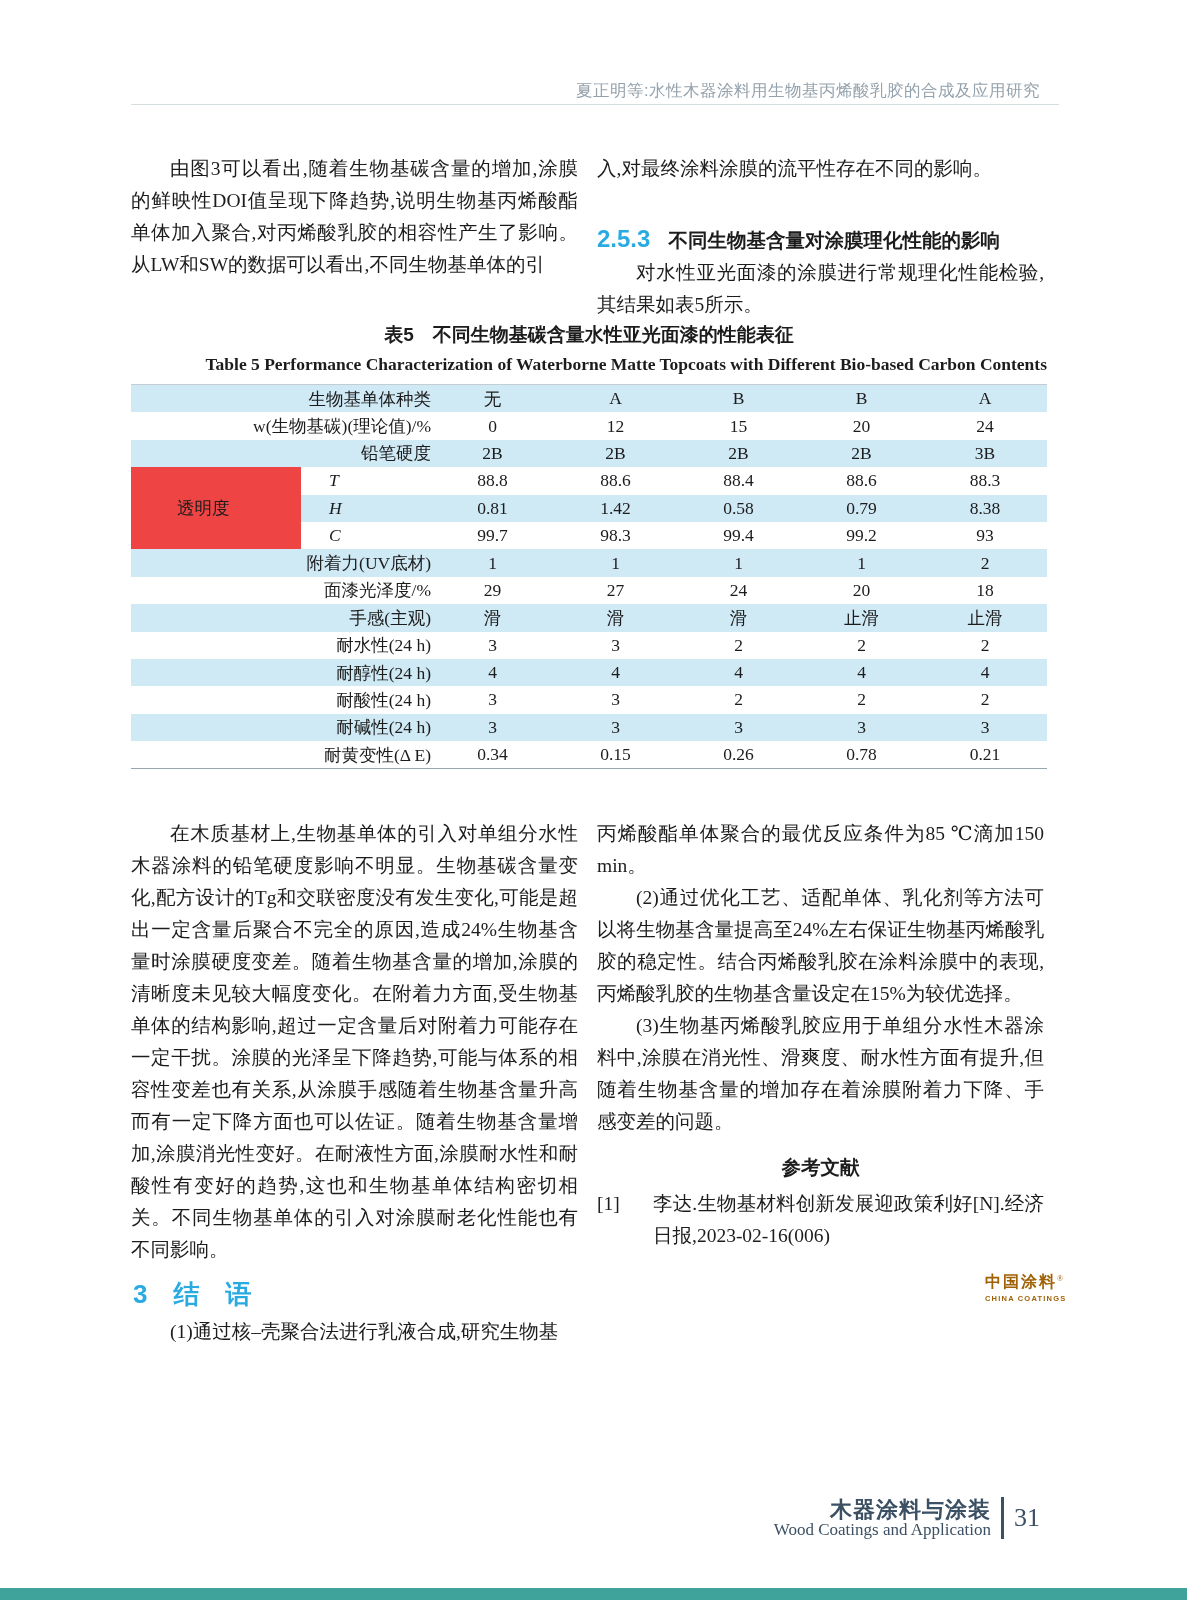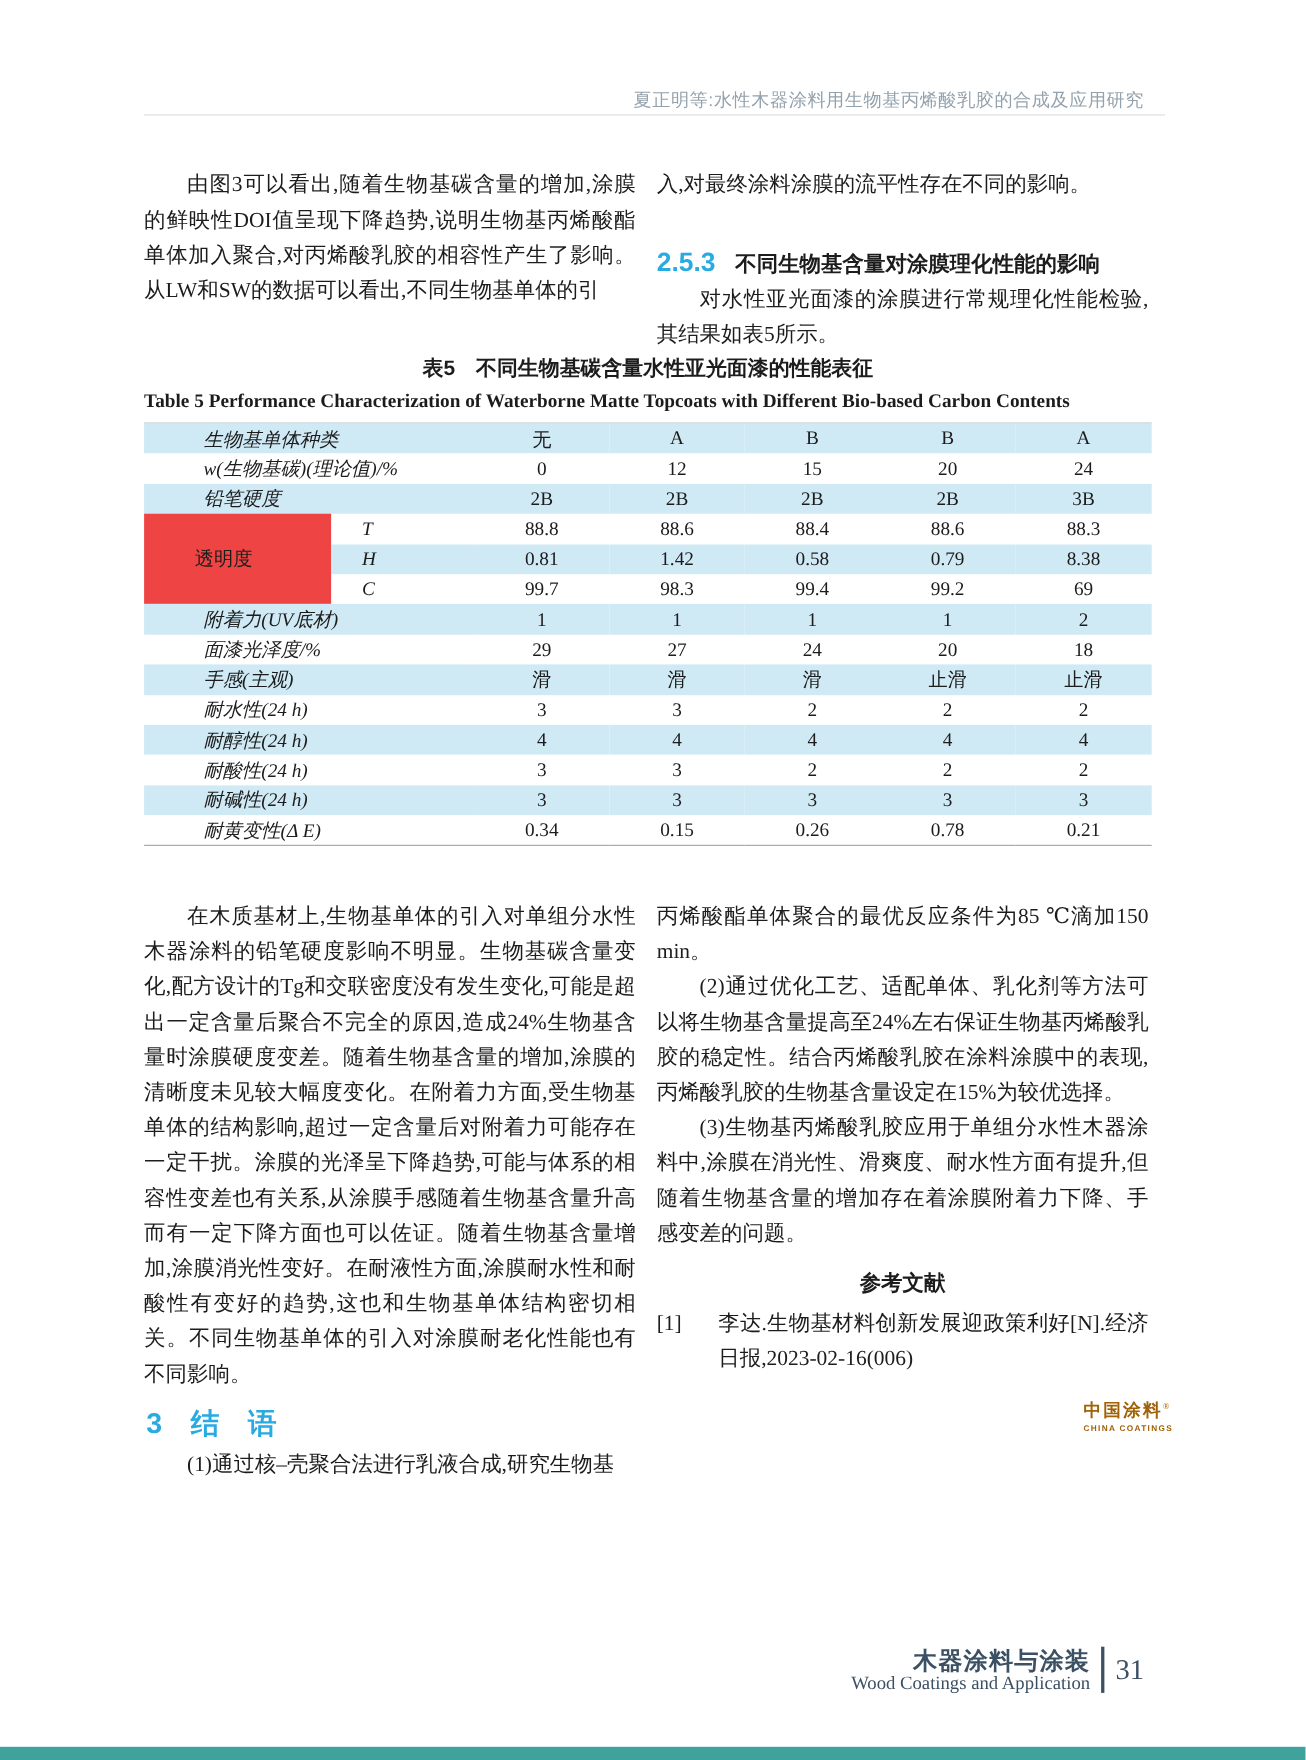--- a/index.html
+++ b/index.html
@@ -33,25 +33,25 @@
   
   .sec-head{display:flex;gap:26px;align-items:baseline;margin:10px 0 4px 2px;}
   .sec-head .num,.sec-head .title{
     color:#29abe2;font-family:"Liberation Sans","DejaVu Sans",sans-serif;
     font-weight:bold;font-size:26px;line-height:36px;
   }
 
   
   #table-section{position:absolute;left:131px;top:322px;width:916px;}
   .cap-zh{text-align:center;font-weight:bold;font-size:19px;font-family:"Liberation Sans","DejaVu Sans",sans-serif;margin:0 0 6px 0;}
-  .cap-en{text-align:left;font-weight:bold;font-size:17.5px;margin:0 0 9px 0;}
+  .cap-en{text-align:right;font-weight:bold;font-size:17.5px;margin:0 0 9px 0;}
   table.perf{width:100%;border-collapse:collapse;font-size:17.5px;
     border-top:1px solid #c3cdd3;border-bottom:1.5px solid #98a6b0;}
   table.perf td{height:27.4px;padding:0;vertical-align:middle;}
-  table.perf td.label{text-align:left;padding-left:54px;font-style:italic;}
+  table.perf td.label{text-align:right;padding-left:54px;}
   table.perf td.sub{text-align:left;padding-left:28px;font-style:italic;}
   table.perf td.val{text-align:center;}
   table.perf tr.shaded td{background:#cfe9f5;}
   table.perf td.group{text-align:left;padding-left:46px;background:#ef4444;}
 
   
   .refs-heading{text-align:center;font-weight:bold;font-size:19.5px;margin:14px 0 4px 0;}
   .ref-item{display:flex;line-height:32px;}
   .ref-item .ref-num{width:56px;flex:none;}
   .ref-item .ref-text{flex:1;text-align:justify;}
@@ -145,21 +145,21 @@
           <td class="val">0.58</td>
           <td class="val">0.79</td>
           <td class="val">8.38</td>
         </tr>
         <tr>
           <td class="sub">C</td>
           <td class="val">99.7</td>
           <td class="val">98.3</td>
           <td class="val">99.4</td>
           <td class="val">99.2</td>
-          <td class="val">69</td>
+          <td class="val">93</td>
         </tr>
         <tr class="shaded">
           <td class="label" colspan="2">附着力(UV底材)</td>
           <td class="val">1</td>
           <td class="val">1</td>
           <td class="val">1</td>
           <td class="val">1</td>
           <td class="val">2</td>
         </tr>
         <tr>

